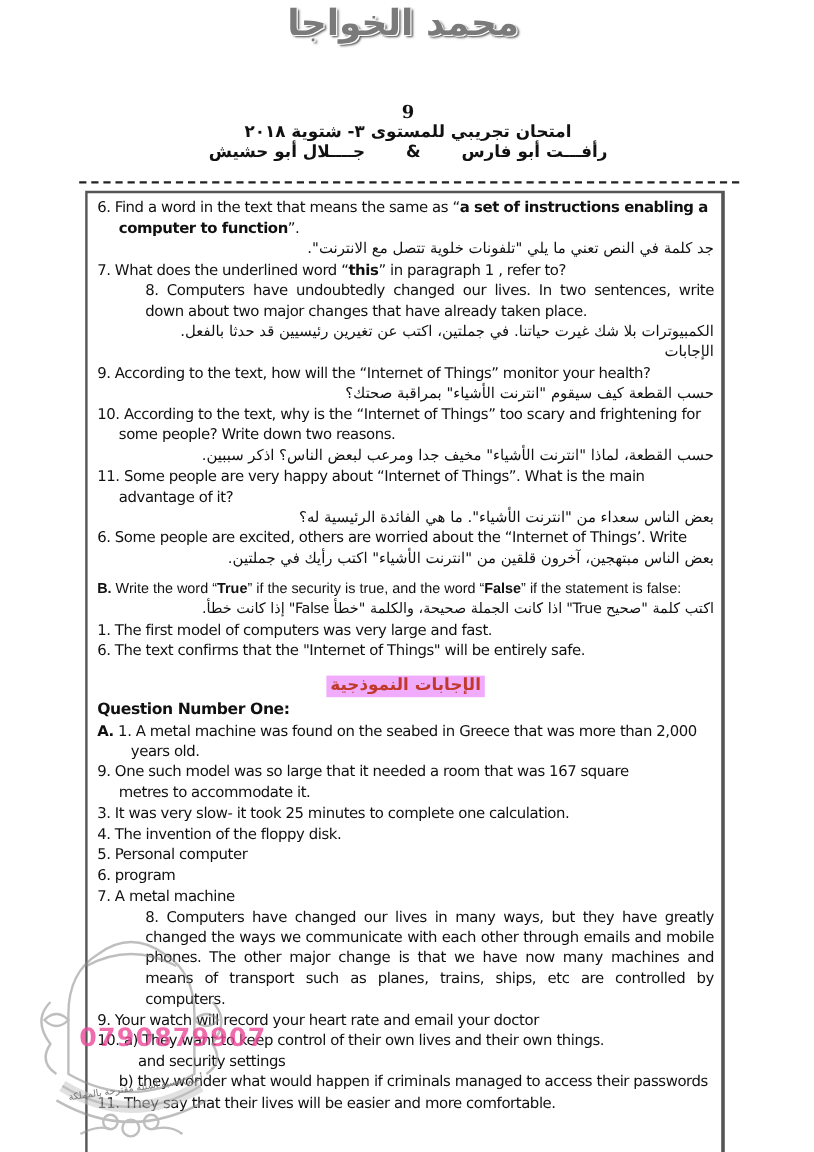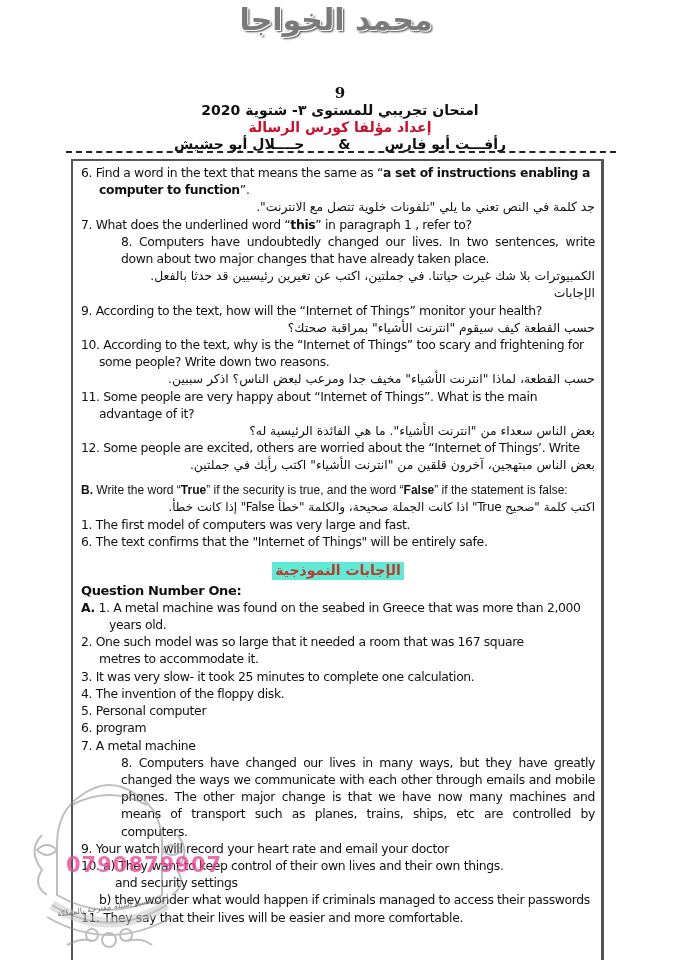--- a/index.html
+++ b/index.html
@@ -21,38 +21,37 @@
   .box p { margin:0; }
   .en { text-align:left; }
   .en.just { text-align:justify;margin-left:40px; }
   .indent { padding-left:18px; }
   .indent2 { padding-left:28px; }
   .ar { direction:rtl; text-align:right; font-size:12.4px; }
   .b-instr { font-family:"Liberation Sans", sans-serif; font-size:12px; text-align:justify; letter-spacing:0; margin-top:8px !important; }
   .b-ar { direction:rtl; text-align:right; font-size:12px; }
 
   .answers-title { text-align:center; margin:12px 0 2px 0 !important; }
-  .answers-title span { background:#5eead4; color:#c0392b; font-weight:bold; font-size:14px; padding:0 3px; direction:rtl; display:inline-block; }
+  .answers-title span { background:#f0abfc; color:#c0392b; font-weight:bold; font-size:14px; padding:0 3px; direction:rtl; display:inline-block; }
   .q-head { font-weight:bold; font-size:13px; }
 
   .watermark { position:absolute; left:22px; top:775px; width:175px; height:180px; opacity:0.55; pointer-events:none; }
   .wm-phone { position:absolute; left:66px; top:853px; font-size:21px; color:#ec4899; font-weight:bold; letter-spacing:1px; opacity:0.8; }
   .wm-ribbon { position:absolute; left:48px; top:902px; width:130px; font-size:8px; color:#777; text-align:center; direction:rtl; transform:rotate(-8deg); }
 </style>
 </head>
 <body>
 
 <div class="brand">
   <span>محمد الخواجا</span>
 </div>
 
 <div class="header">
   <div class="pnum">9</div>
-  <div class="title">امتحان تجريبي للمستوى ٣- شتوية 2020</div>
-  <div class="sub">إعداد مؤلفا كورس الرسالة</div>
+  <div class="title">امتحان تجريبي للمستوى ٣- شتوية ٢٠١٨</div>
   <div class="authors">
     <span>رأفـــت أبو فارس</span>
     <span>&amp;</span>
     <span>جــــلال أبو حشيش</span>
   </div>
 </div>
 <div class="dashes"></div>
 
 <div class="box">
 
@@ -70,33 +69,33 @@
   <p class="ar">حسب القطعة كيف سيقوم "انترنت الأشياء" بمراقبة صحتك؟</p>
 
   <p class="en">10. According to the text, why is the “Internet of Things” too scary and frightening for</p>
   <p class="en indent">some people? Write down two reasons.</p>
   <p class="ar">حسب القطعة، لماذا "انترنت الأشياء" مخيف جدا ومرعب لبعض الناس؟ اذكر سببين.</p>
 
   <p class="en">11. Some people are very happy about “Internet of Things”. What is the main</p>
   <p class="en indent">advantage of it?</p>
   <p class="ar">بعض الناس سعداء من "انترنت الأشياء". ما هي الفائدة الرئيسية له؟</p>
 
-  <p class="en">12. Some people are excited, others are worried about the “Internet of Things’. Write</p>
+  <p class="en">6. Some people are excited, others are worried about the “Internet of Things’. Write</p>
   <p class="ar">بعض الناس مبتهجين، آخرون قلقين من "انترنت الأشياء" اكتب رأيك في جملتين.</p>
 
   <p class="b-instr"><b>B.</b><span> Write the word “</span><b>True</b><span>” if the security is true, and the word “</span><b>False</b><span>” if the statement is false:</span></p>
   <p class="b-ar">اكتب كلمة "صحيح True" اذا كانت الجملة صحيحة، والكلمة "خطأ False" إذا كانت خطأ.</p>
   <p class="en">1. The first model of computers was very large and fast.</p>
   <p class="en">6. The text confirms that the "Internet of Things" will be entirely safe.</p>
 
   <p class="answers-title"><span>الإجابات النموذجية</span></p>
   <p class="q-head">Question Number One:</p>
   <p class="en"><b>A.</b><span> 1. A metal machine was found on the seabed in Greece that was more than 2,000</span></p>
   <p class="en indent2">years old.</p>
-  <p class="en">2. One such model was so large that it needed a room that was 167 square</p>
+  <p class="en">9. One such model was so large that it needed a room that was 167 square</p>
   <p class="en indent">metres to accommodate it.</p>
   <p class="en">3. It was very slow- it took 25 minutes to complete one calculation.</p>
   <p class="en">4. The invention of the floppy disk.</p>
   <p class="en">5. Personal computer</p>
   <p class="en">6. program</p>
   <p class="en">7. A metal machine</p>
   <p class="en just">8. Computers have changed our lives in many ways, but they have greatly changed the ways we communicate with each other through emails and mobile phones. The other major change is that we have now many machines and means of transport such as planes, trains, ships, etc are controlled by computers.</p>
   <p class="en">9. Your watch will record your heart rate and email your doctor</p>
   <p class="en">10. a) They want to keep control of their own lives and their own things.</p>
   <p class="en indent2" style="padding-left:34px">and security settings</p>

